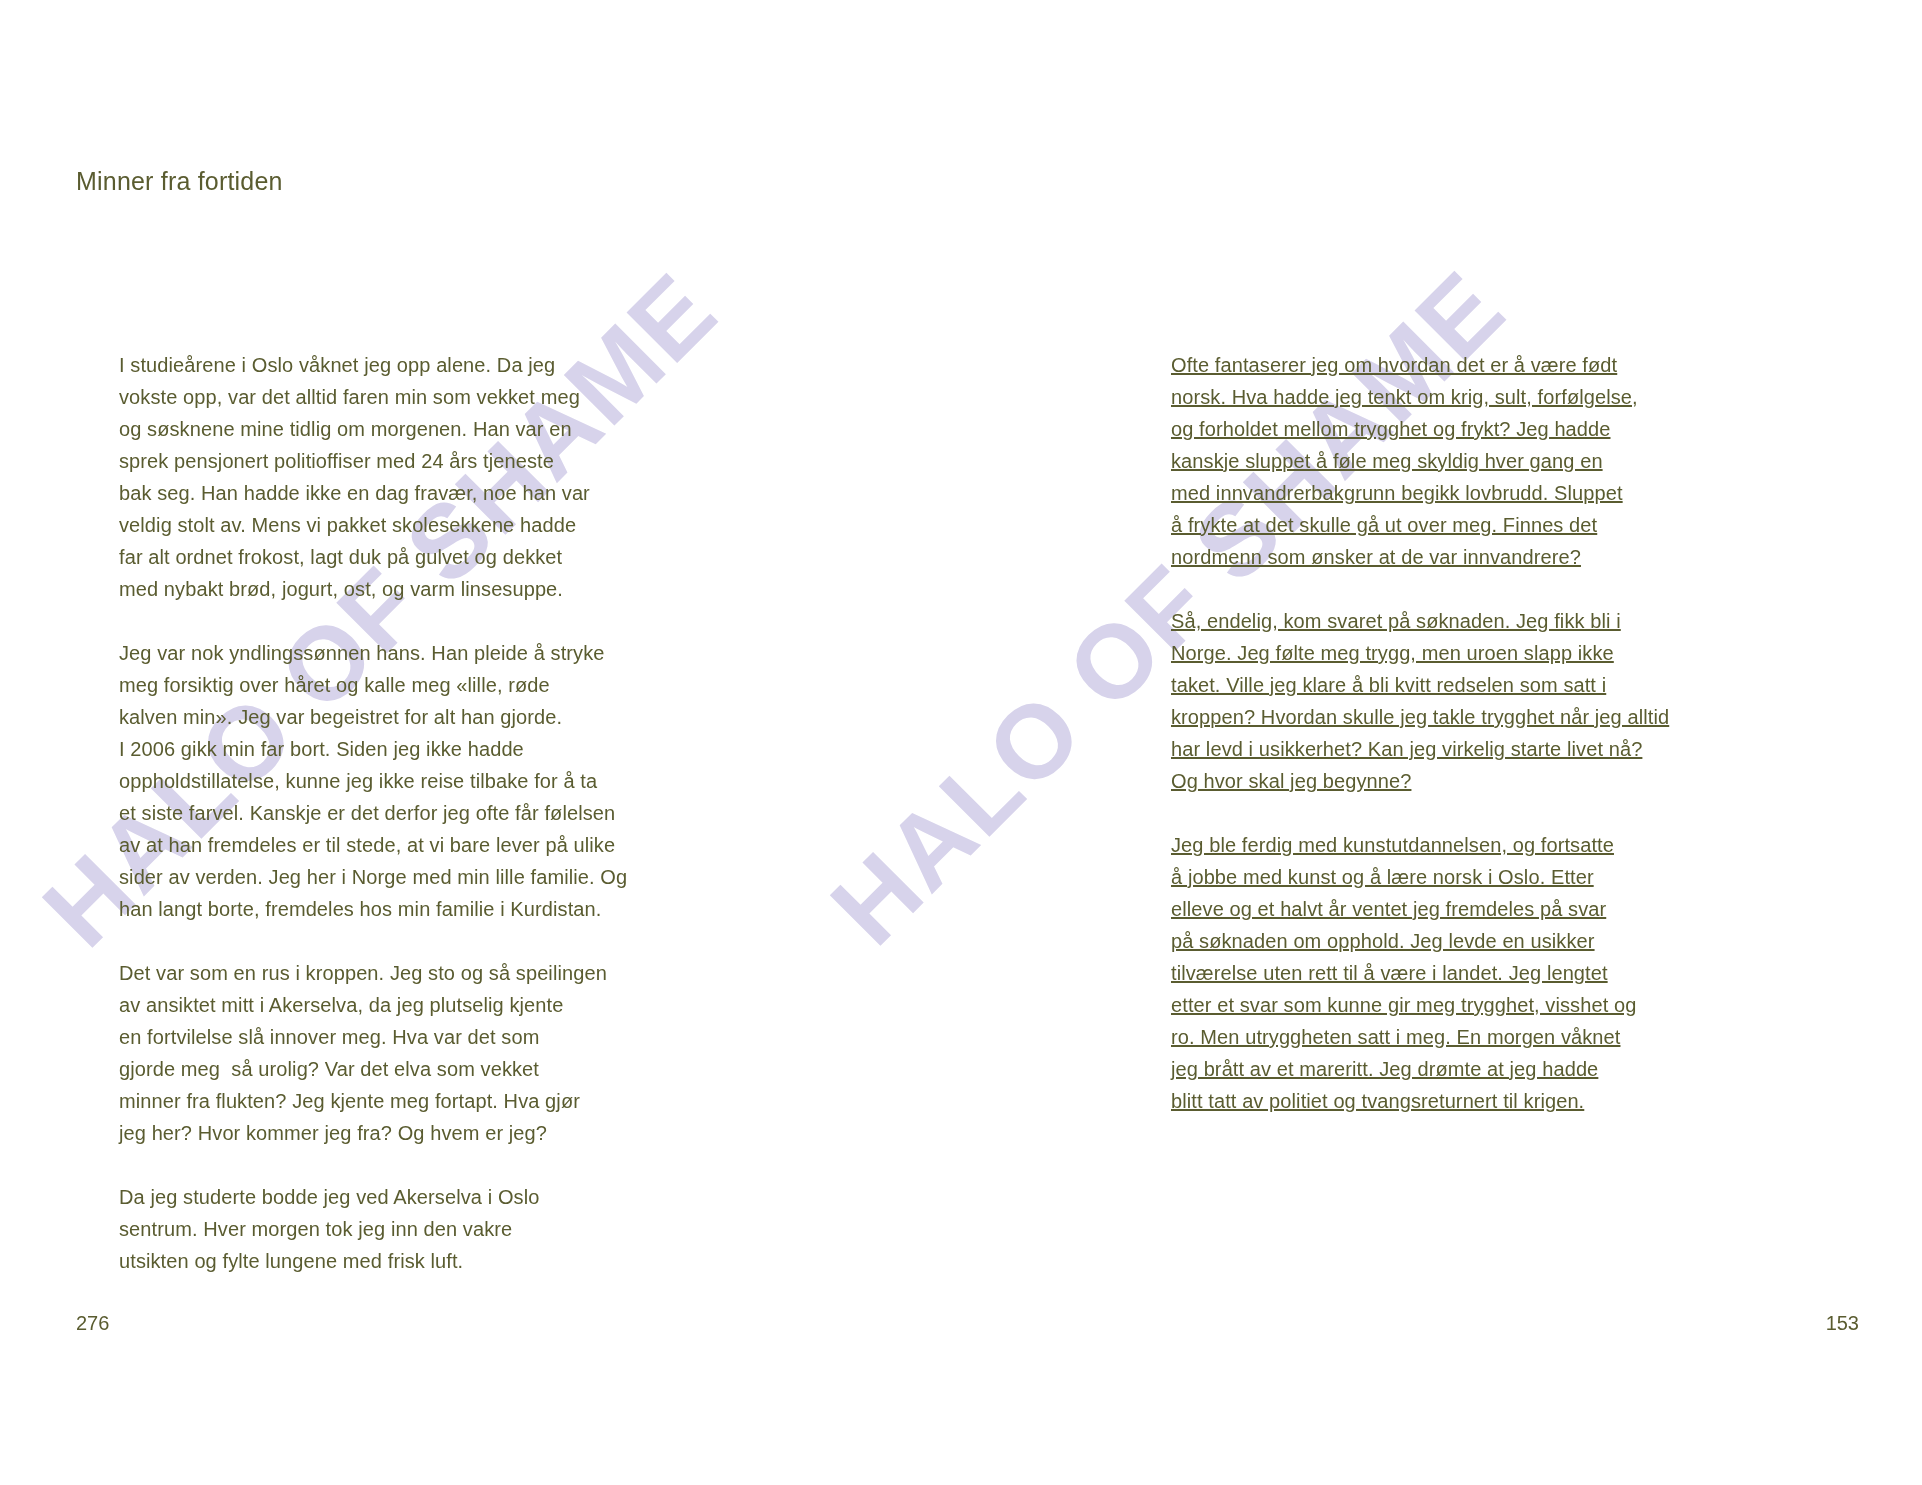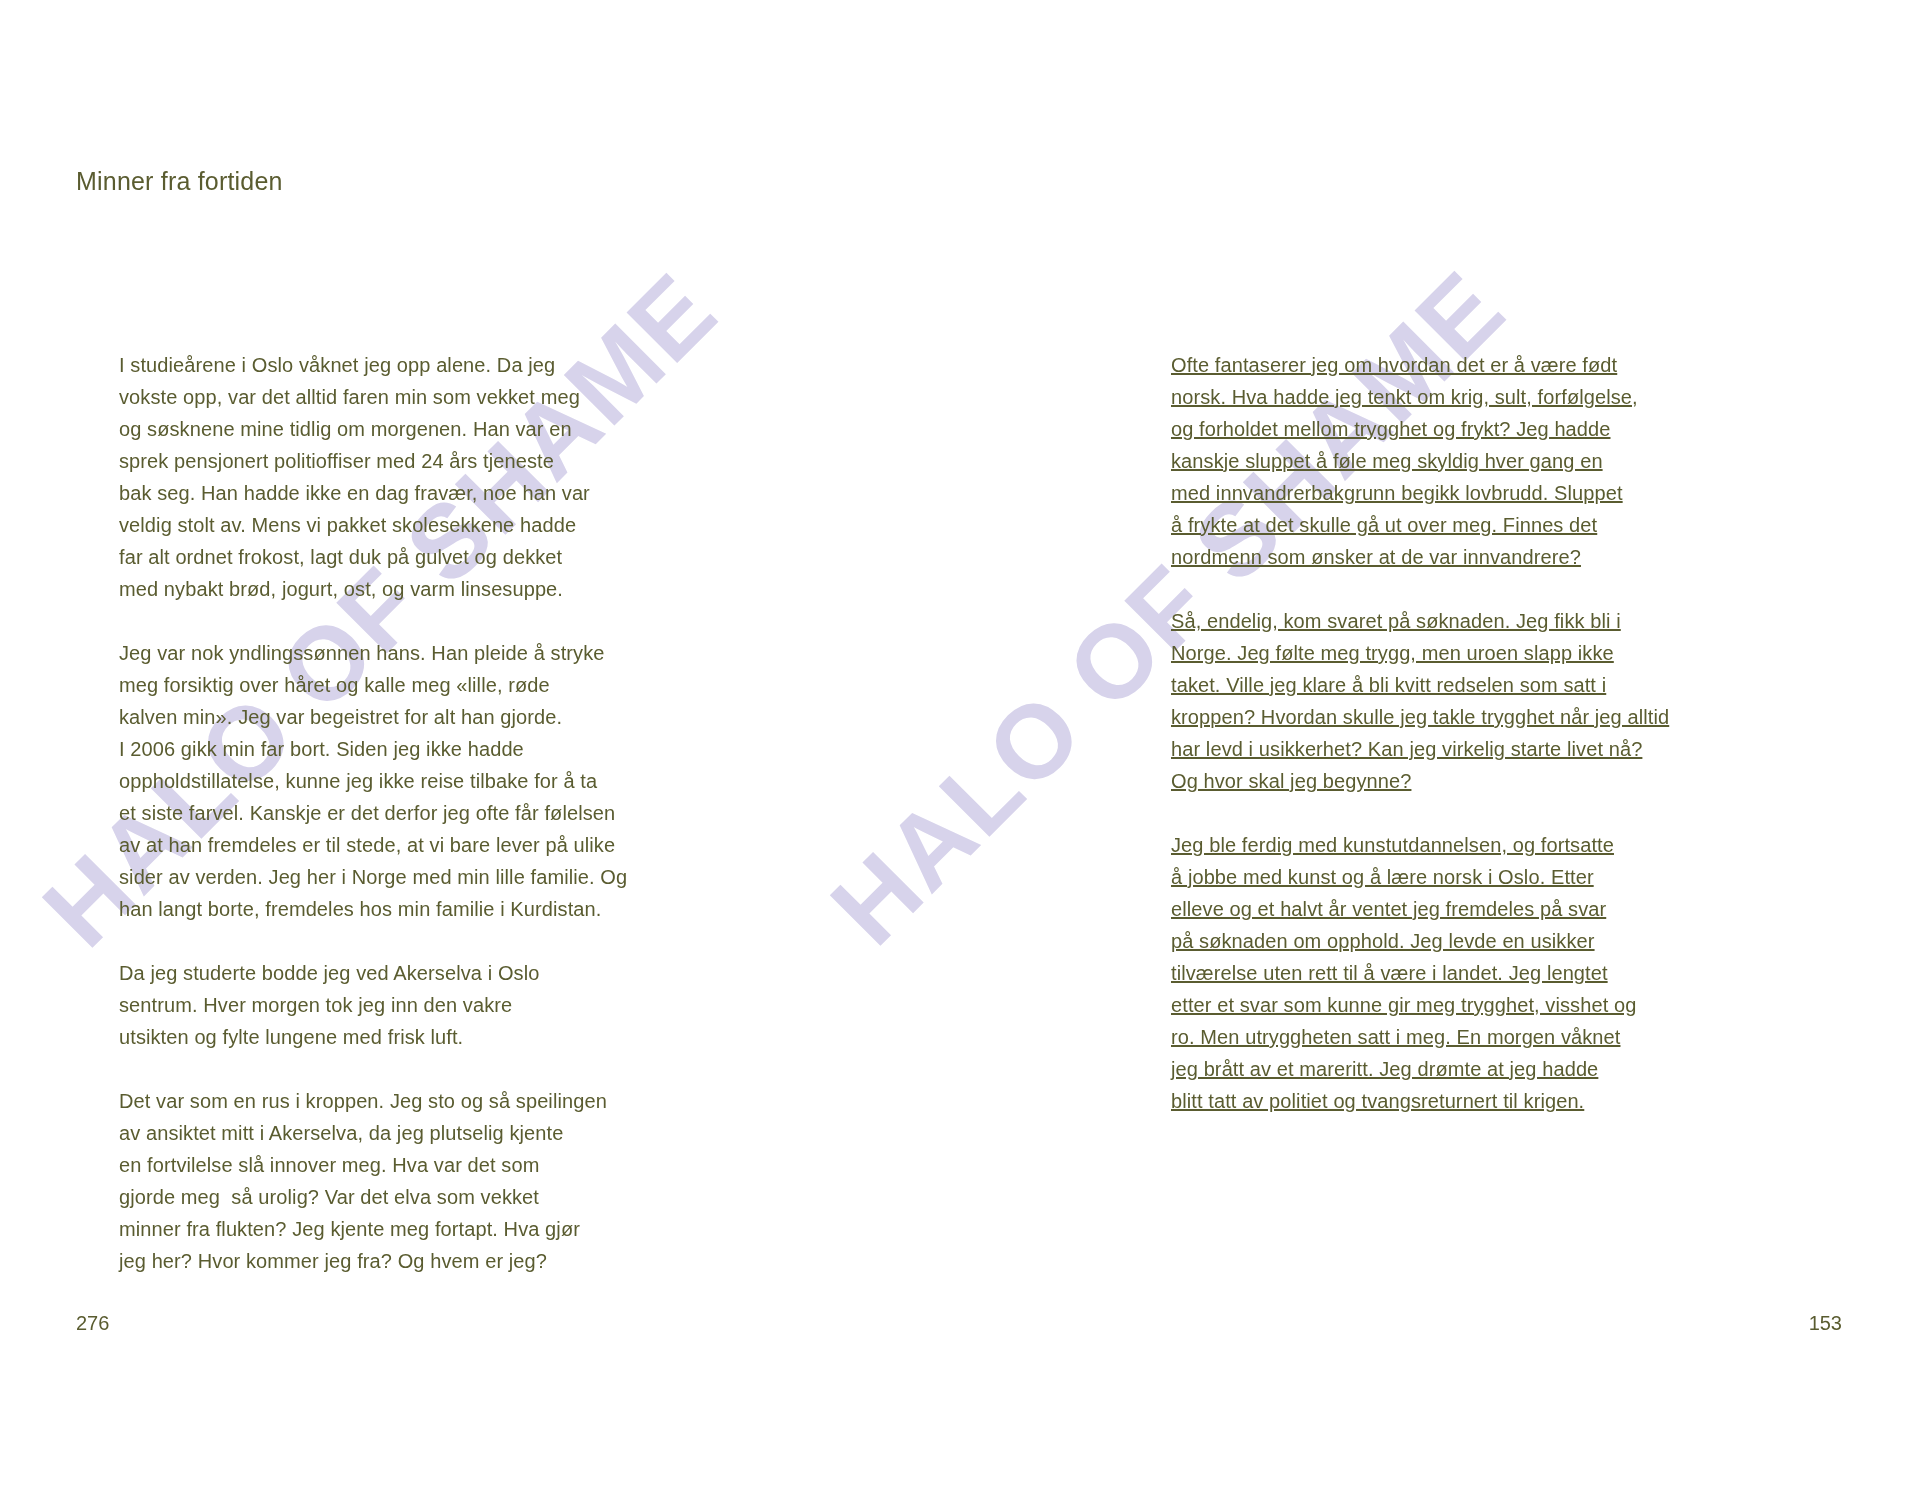--- a/index.html
+++ b/index.html
@@ -53,21 +53,21 @@
     margin: 0 0 32px 0;
   }
   .para:last-child { margin-bottom: 0; }
   .page-number {
     position: absolute;
     top: 1312px;
     font-size: 20px;
     z-index: 2;
   }
   .pn-left  { left: 76px; }
-  .pn-right { right: 80px; text-align: center; }
+  .pn-right { right: 63px; text-align: center; }
 </style>
 </head>
 <body>
 
 <div class="spread">
 
   <div class="watermark wm-left">HALO OF SHAME</div>
 
   <div class="watermark wm-right">HALO OF SHAME</div>
 
@@ -84,29 +84,29 @@
 med nybakt brød, jogurt, ost, og varm linsesuppe.</p>
     <p class="para">Jeg var nok yndlingssønnen hans. Han pleide å stryke
 meg forsiktig over håret og kalle meg «lille, røde
 kalven min». Jeg var begeistret for alt han gjorde.
 I 2006 gikk min far bort. Siden jeg ikke hadde
 oppholdstillatelse, kunne jeg ikke reise tilbake for å ta
 et siste farvel. Kanskje er det derfor jeg ofte får følelsen
 av at han fremdeles er til stede, at vi bare lever på ulike
 sider av verden. Jeg her i Norge med min lille familie. Og
 han langt borte, fremdeles hos min familie i Kurdistan.</p>
-    <p class="para">Da jeg studerte bodde jeg ved Akerselva i Oslo
-sentrum. Hver morgen tok jeg inn den vakre
-utsikten og fylte lungene med frisk luft.</p>
     <p class="para">Det var som en rus i kroppen. Jeg sto og så speilingen
 av ansiktet mitt i Akerselva, da jeg plutselig kjente
 en fortvilelse slå innover meg. Hva var det som
 gjorde meg  så urolig? Var det elva som vekket
 minner fra flukten? Jeg kjente meg fortapt. Hva gjør
 jeg her? Hvor kommer jeg fra? Og hvem er jeg?</p>
+    <p class="para">Da jeg studerte bodde jeg ved Akerselva i Oslo
+sentrum. Hver morgen tok jeg inn den vakre
+utsikten og fylte lungene med frisk luft.</p>
   </div>
 
   <div class="text-col col-right">
     <p class="para">Ofte fantaserer jeg om hvordan det er å være født
 norsk. Hva hadde jeg tenkt om krig, sult, forfølgelse,
 og forholdet mellom trygghet og frykt? Jeg hadde
 kanskje sluppet å føle meg skyldig hver gang en
 med innvandrerbakgrunn begikk lovbrudd. Sluppet
 å frykte at det skulle gå ut over meg. Finnes det
 nordmenn som ønsker at de var innvandrere?</p>

